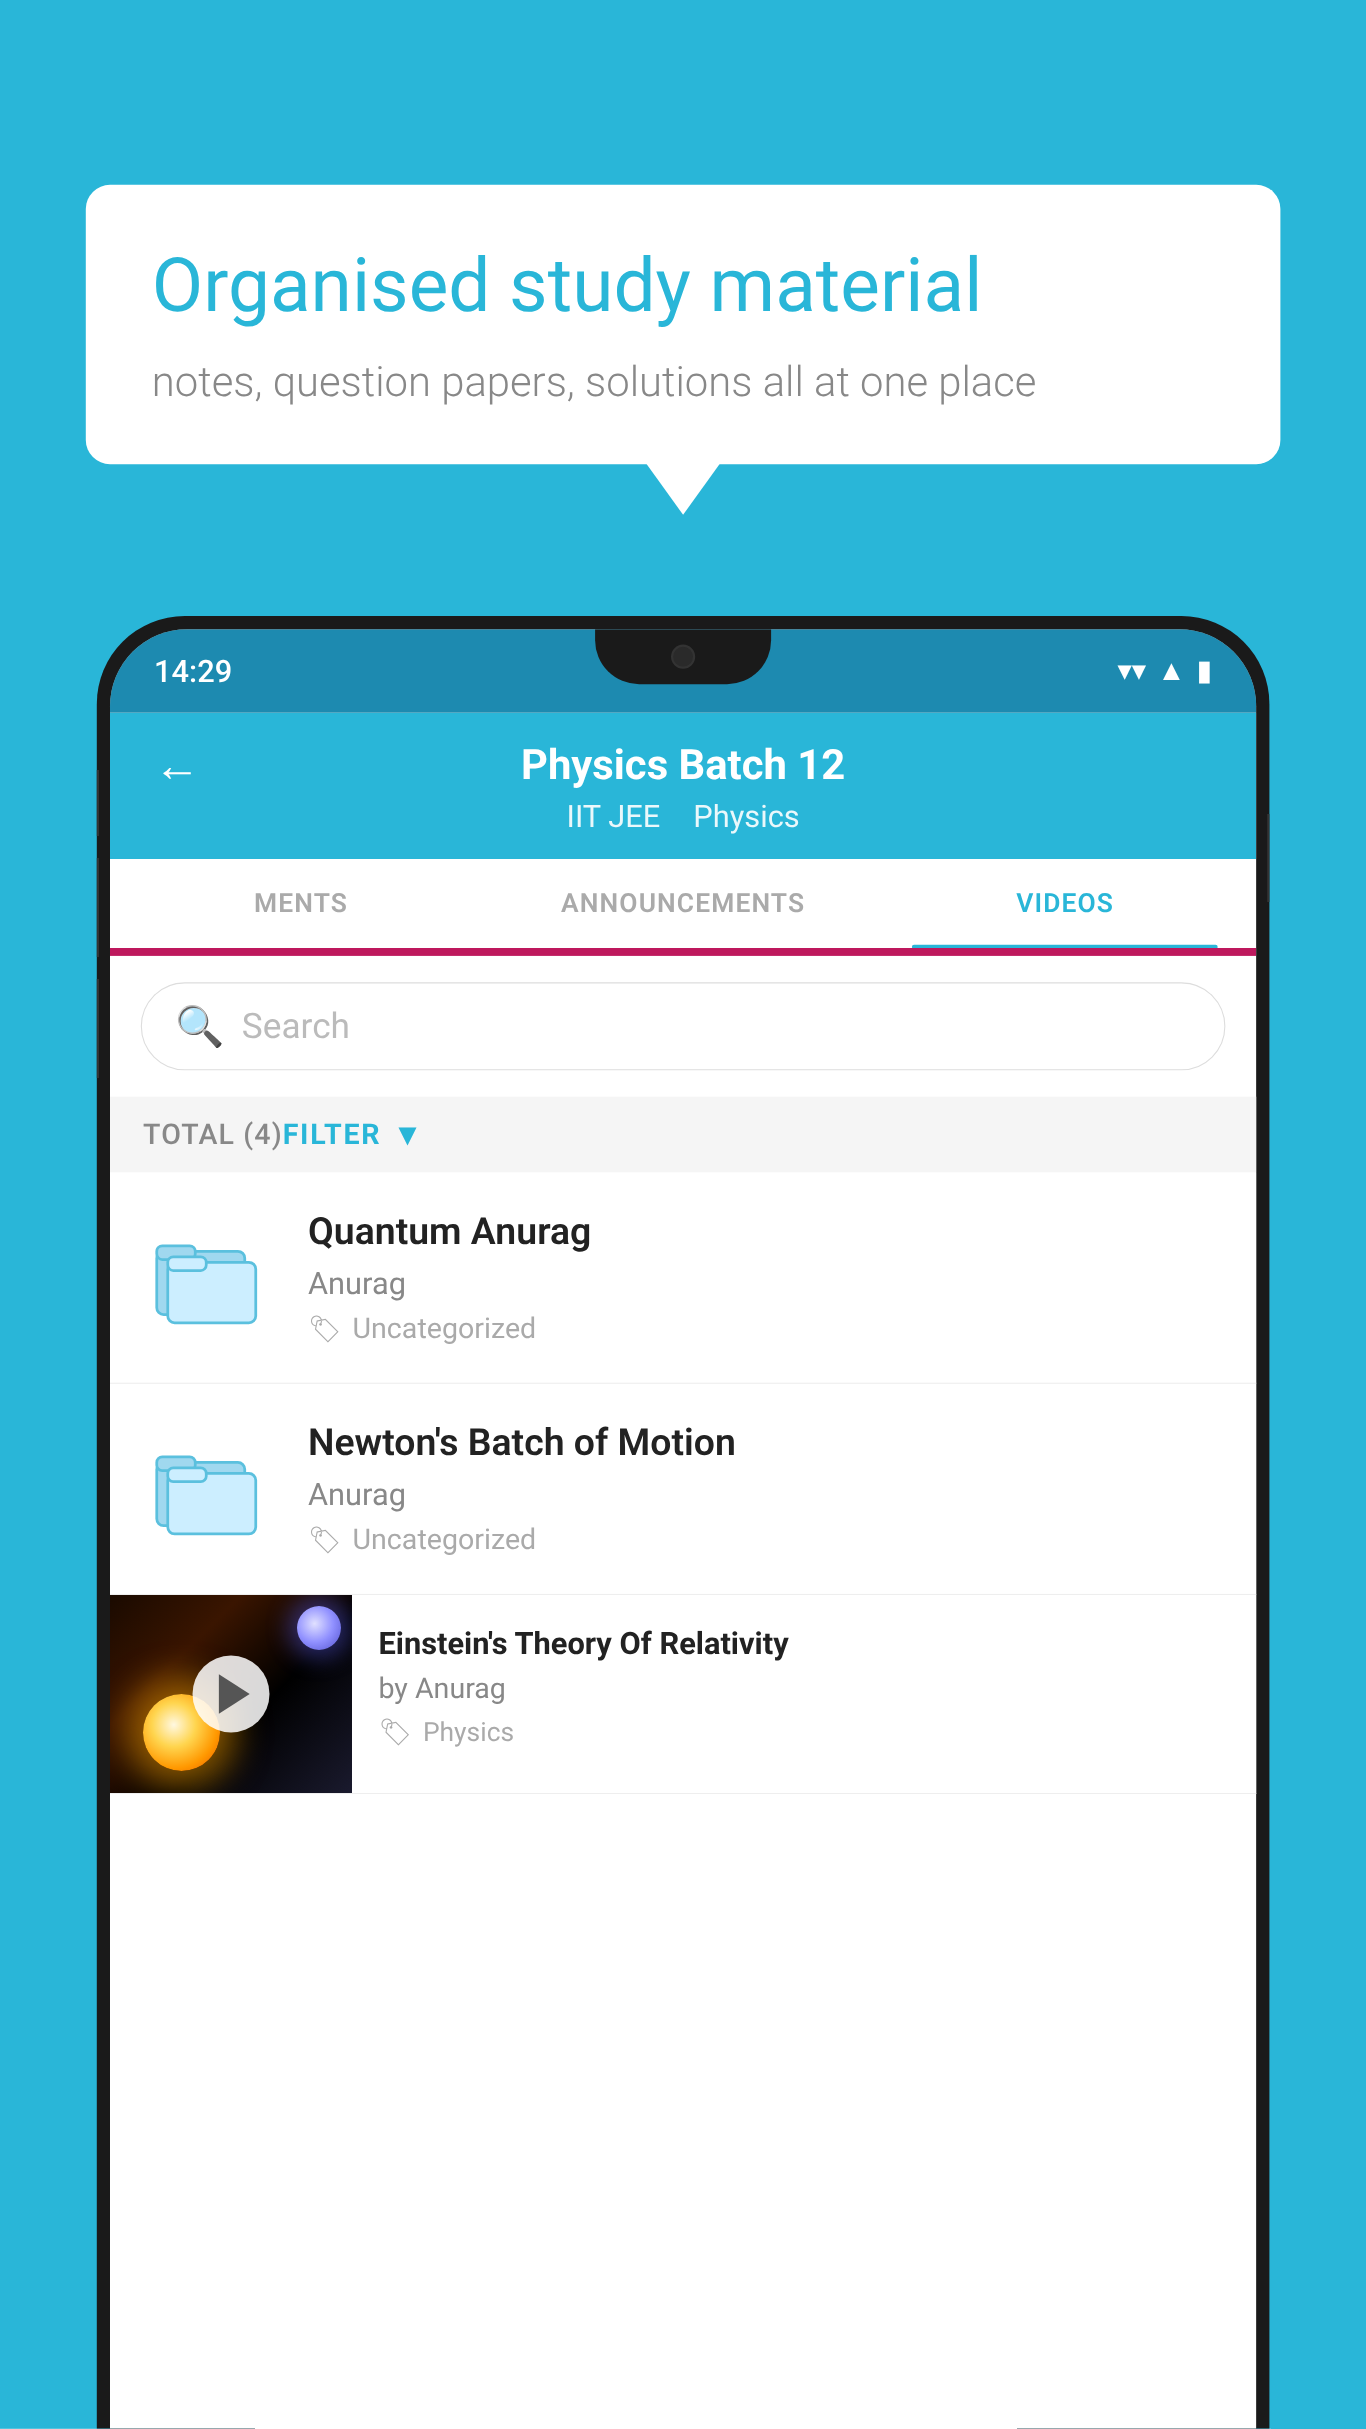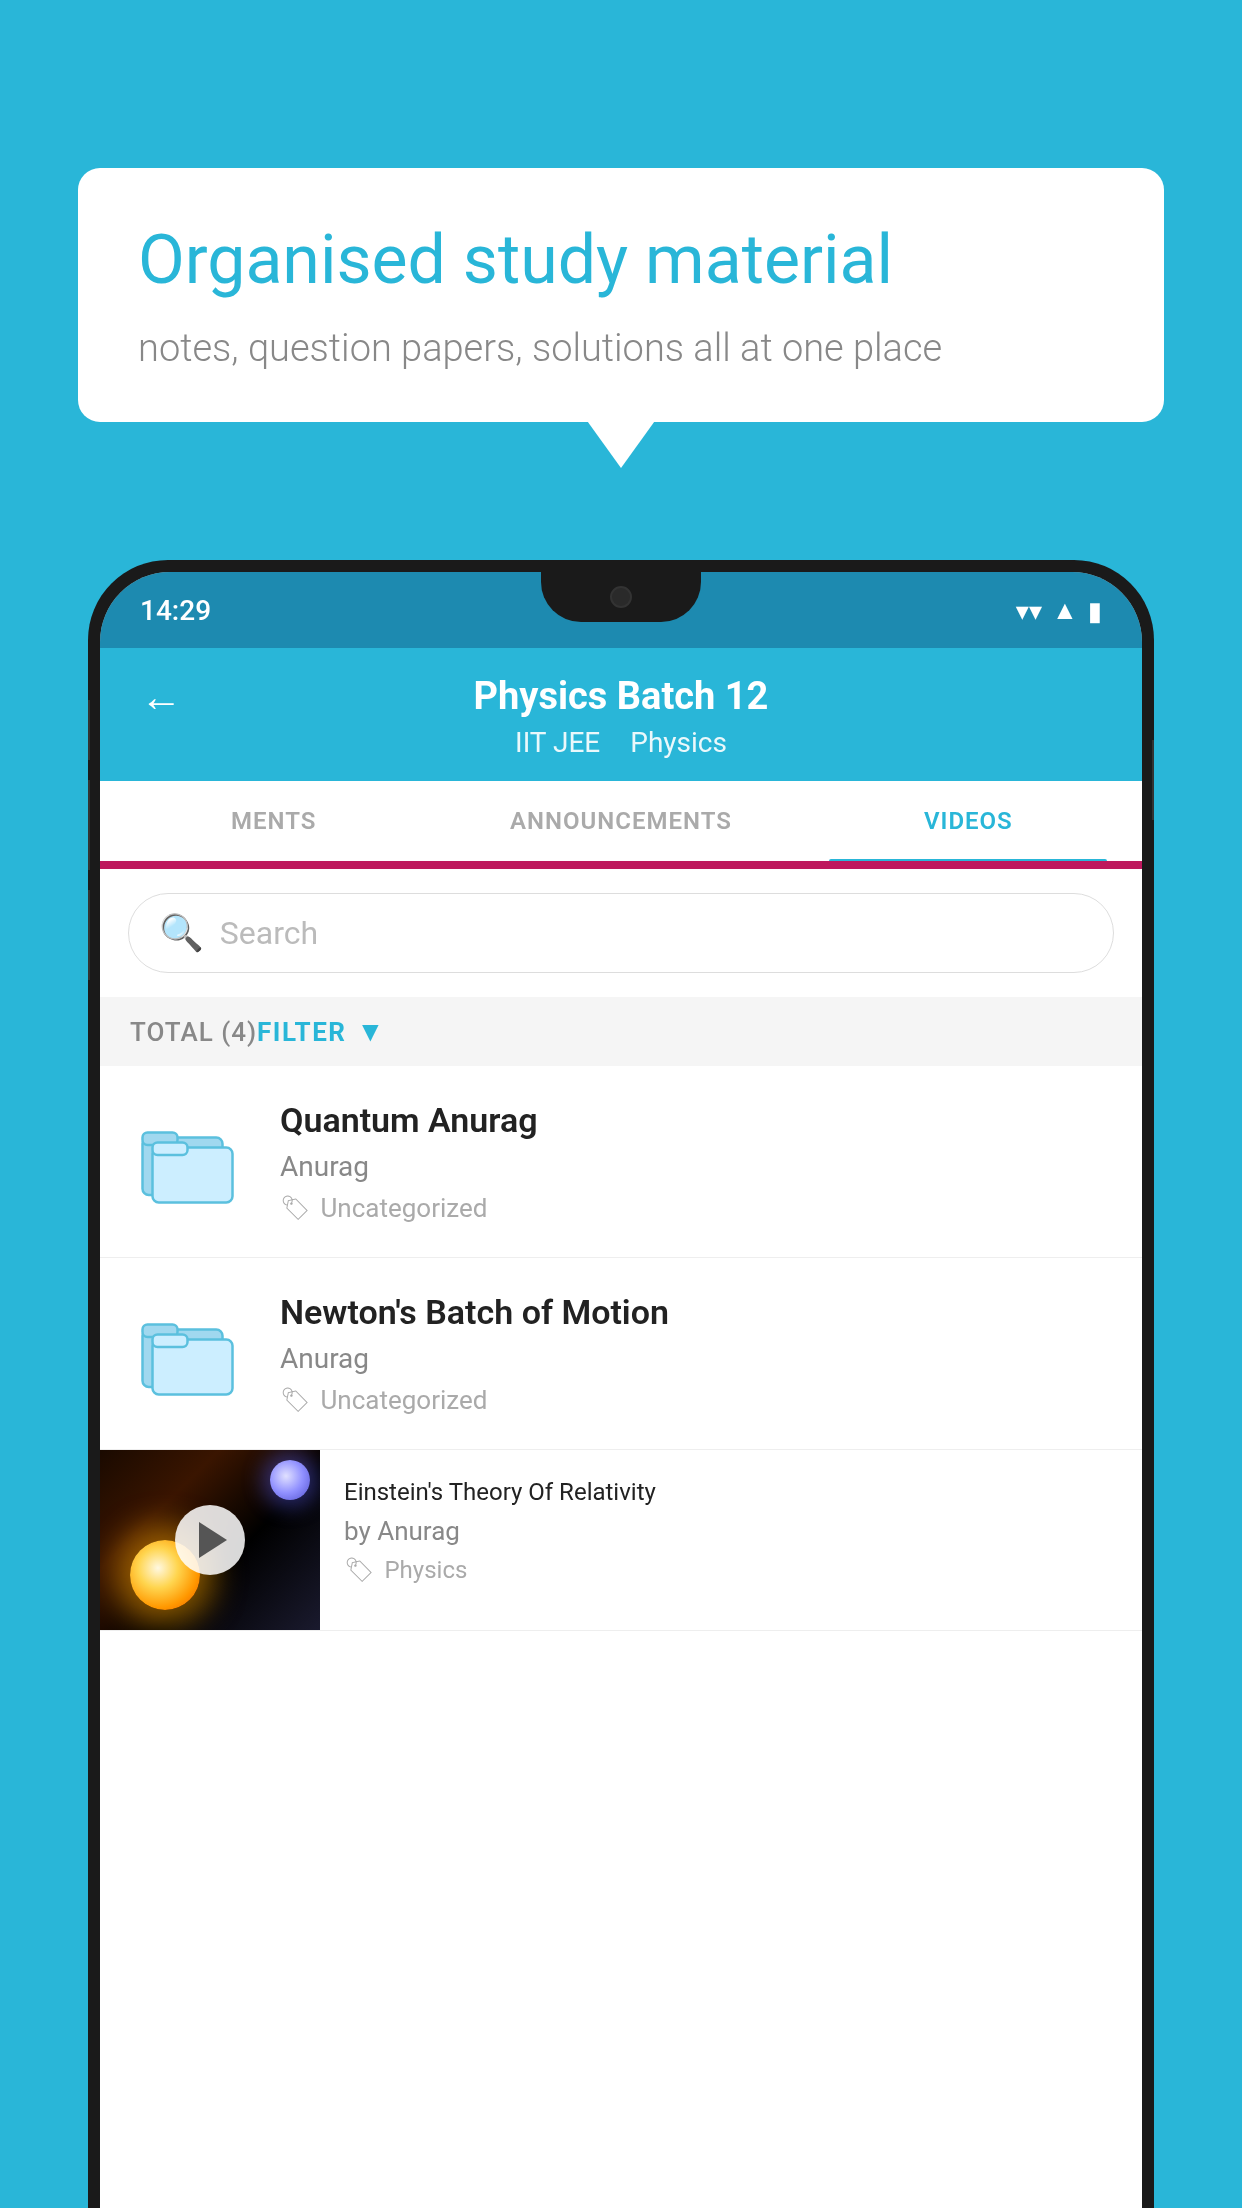--- a/index.html
+++ b/index.html
@@ -396,22 +396,22 @@
       border-left: 28px solid #555;
       margin-left: 6px;
     }
 
     .einstein-info {
       flex: 1;
       padding: 28px 24px;
     }
 
     .einstein-title {
-      font-size: 24px;
-      font-weight: 400;
+      font-size: 28px;
+      font-weight: 700;
       color: #222;
       margin-bottom: 10px;
     }
 
     .einstein-author {
       font-size: 26px;
       color: #888;
       margin-bottom: 10px;
     }
 

